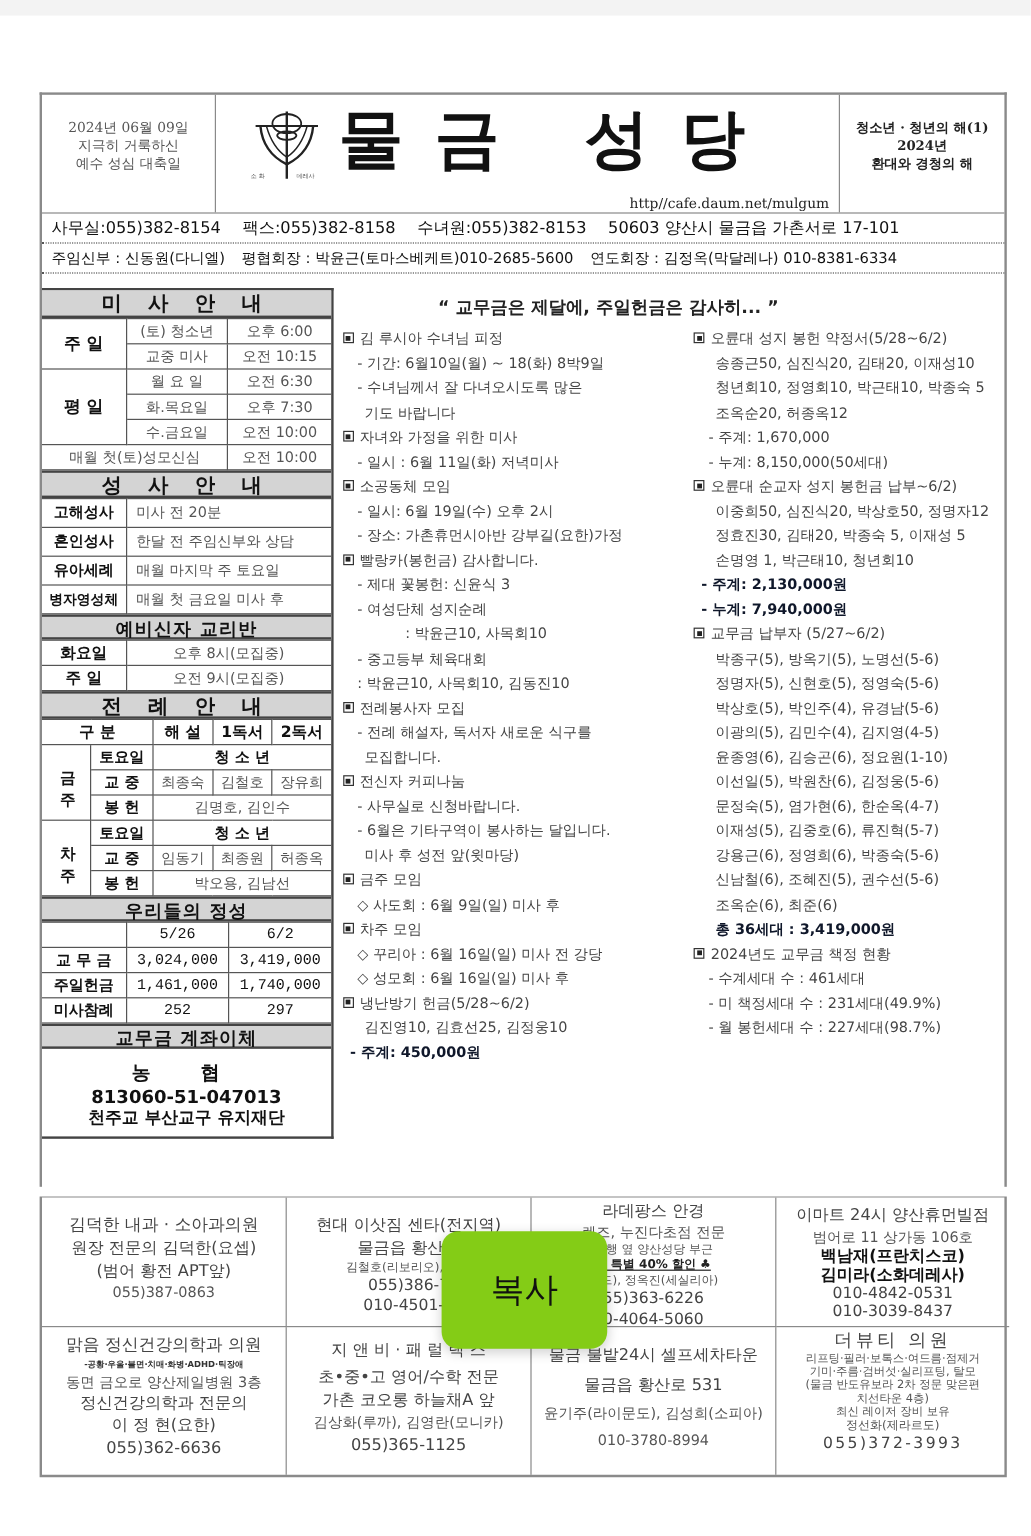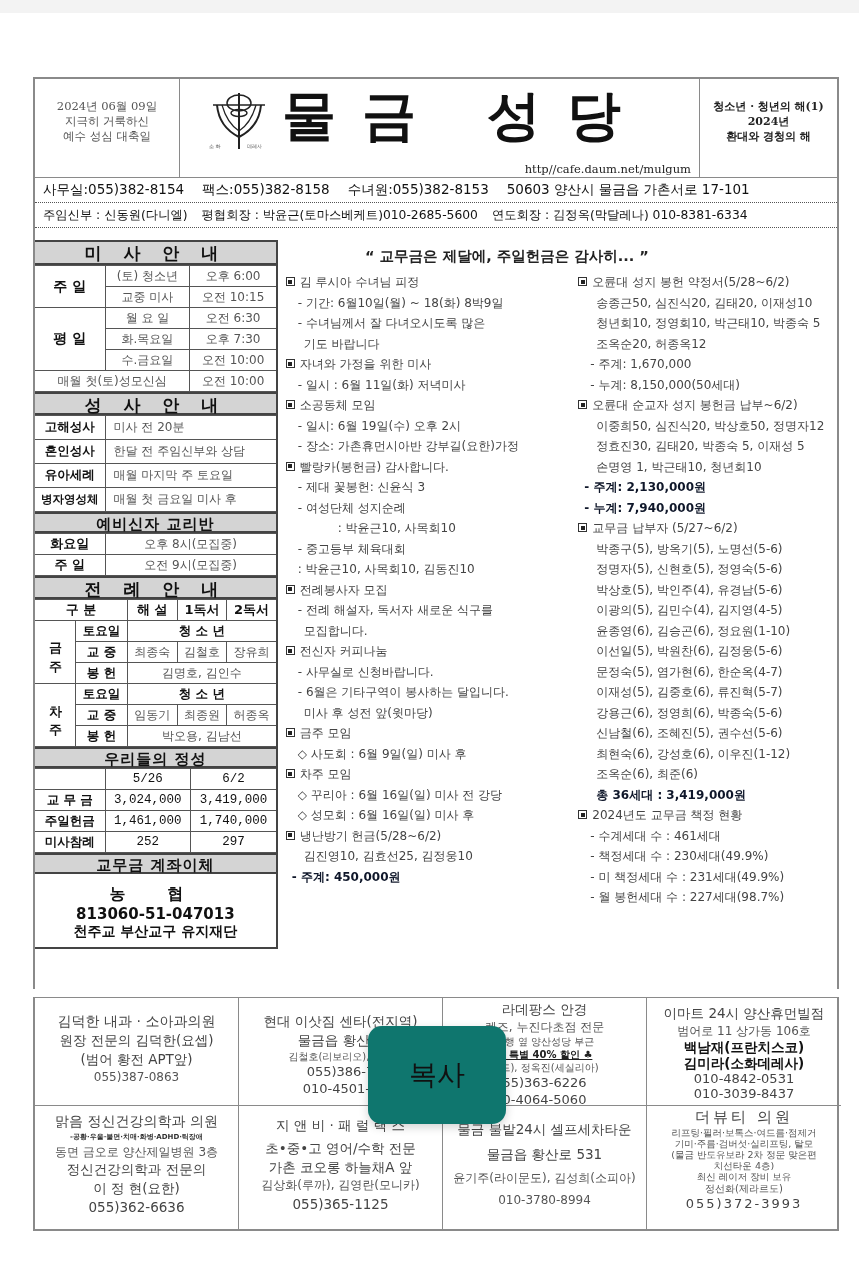--- a/index.html
+++ b/index.html
@@ -60,21 +60,21 @@
   .ad:nth-child(4n) { border-right: none; }
   .ad.r1 { height: 108px; border-bottom: 1px solid #8a8a8a; padding-top: 14px; }
   .ad.r2 { height: 123px; padding-top: 6px; }
   .ad .t { font-size: 13.5px; line-height: 19px; color: #444; }
   .ad .s { font-size: 12px; line-height: 16px; }
   .ad .xs { font-size: 10px; line-height: 13px; }
   .ad .p { font-size: 13px; line-height: 17px; color: #444; }
   .ad .nm { font-weight: bold; color: #111; font-size: 13.5px; }
 
   
-  .popup { position: absolute; left: 368px; top: 1026px; width: 138px; height: 98px; background: #0f766e; border-radius: 14px; box-shadow: 0 3px 10px rgba(0,0,0,0.18); display: flex; align-items: center; justify-content: center; font-size: 28px; color: #111; }
+  .popup { position: absolute; left: 368px; top: 1026px; width: 138px; height: 98px; background: #84cc16; border-radius: 14px; box-shadow: 0 3px 10px rgba(0,0,0,0.18); display: flex; align-items: center; justify-content: center; font-size: 28px; color: #111; }
 </style>
 </head>
 <body>
 
 <div class="topbar"></div>
 
 <div class="page">
   <div class="hdr">
     <div class="hdr-left serif">
       <div>2024년 06월 09일</div>
@@ -311,26 +311,24 @@
         <div class="ln" style="padding-left: 18px;">박종구(5), 방옥기(5), 노명선(5-6)</div>
         <div class="ln" style="padding-left: 18px;">정명자(5), 신현호(5), 정영숙(5-6)</div>
         <div class="ln" style="padding-left: 18px;">박상호(5), 박인주(4), 유경남(5-6)</div>
         <div class="ln" style="padding-left: 18px;">이광의(5), 김민수(4), 김지영(4-5)</div>
         <div class="ln" style="padding-left: 18px;">윤종영(6), 김승곤(6), 정요원(1-10)</div>
         <div class="ln" style="padding-left: 18px;">이선일(5), 박원찬(6), 김정웅(5-6)</div>
         <div class="ln" style="padding-left: 18px;">문정숙(5), 염가현(6), 한순옥(4-7)</div>
         <div class="ln" style="padding-left: 18px;">이재성(5), 김중호(6), 류진혁(5-7)</div>
         <div class="ln" style="padding-left: 18px;">강용근(6), 정영희(6), 박종숙(5-6)</div>
         <div class="ln" style="padding-left: 18px;">신남철(6), 조혜진(5), 권수선(5-6)</div>
-        <div class="ln" style="padding-left: 18px;">최현숙(6), 강성호(6), 이우진(1-12)</div>
         <div class="ln" style="padding-left: 18px;">조옥순(6), 최준(6)</div>
         <div class="ln bold" style="padding-left: 18px;">총 36세대 : 3,419,000원</div>
         <div class="ln"><span class="box"></span><span>2024년도 교무금 책정 현황</span></div>
         <div class="ln ind">- 수계세대 수 :      461세대</div>
-        <div class="ln ind">- 책정세대 수 :      230세대(49.9%)</div>
         <div class="ln ind">- 미 책정세대 수 :  231세대(49.9%)</div>
         <div class="ln ind">- 월 봉헌세대 수 :  227세대(98.7%)</div>
       </div>
   </div>
 </div>
 
 <div class="quote">“ 교무금은 제달에, 주일헌금은 감사히... ”</div>
 
 <div class="ads">
   <div class="ad r1">

